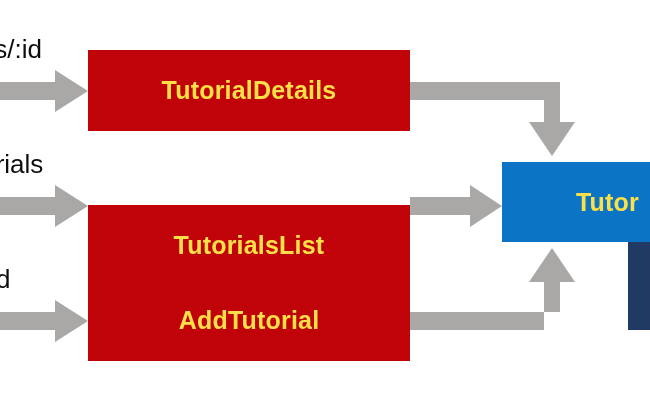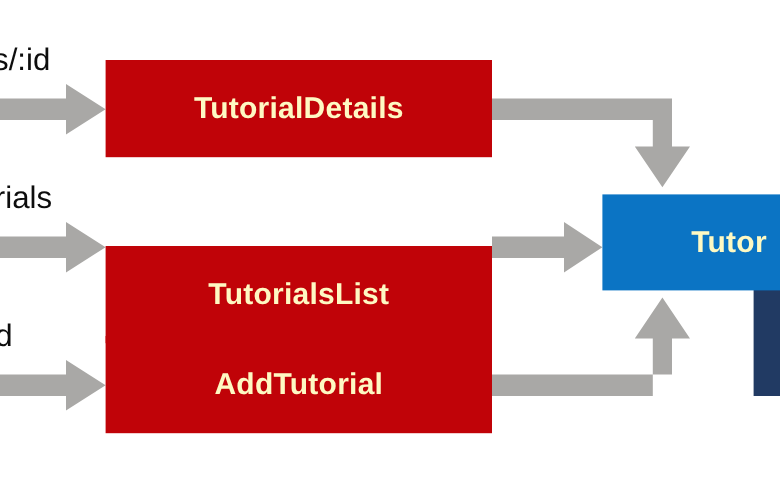--- a/index.html
+++ b/index.html
@@ -15,21 +15,21 @@
     background: #ffffff;
     overflow: hidden;
     font-family: "Liberation Sans", sans-serif;
   }
   .node {
     position: absolute;
     display: flex;
     align-items: center;
     justify-content: center;
     box-sizing: border-box;
-    color: #fef9c3;
+    color: #fde047;
     font-weight: bold;
     font-size: 25px;
     letter-spacing: 0.2px;
     white-space: nowrap;
     line-height: 1;
   }
   .node-red   { background: #c00308; }
   .node-blue  { background: #0b74c4; }
   .node-navy  { background: #213a63; }
 

